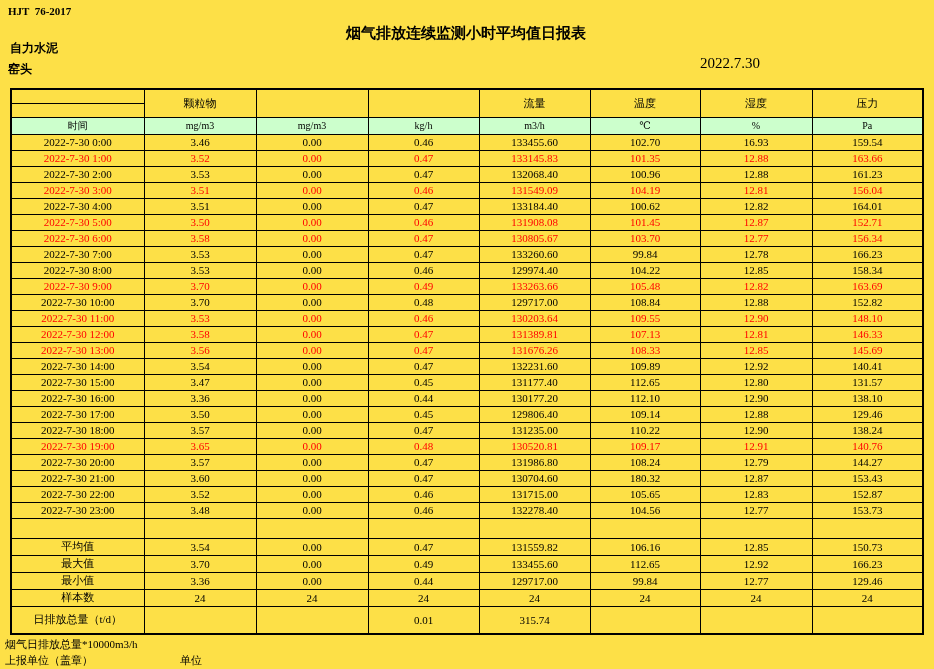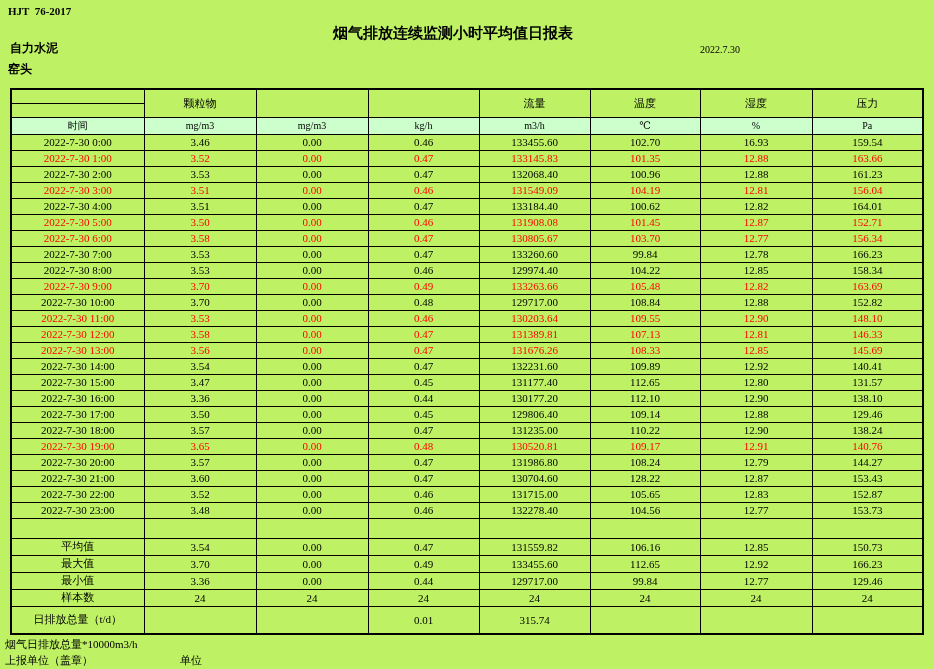--- a/index.html
+++ b/index.html
@@ -1,26 +1,26 @@
 <!DOCTYPE html>
 <html><head>
 <meta charset="utf-8">
 <style>
   html,body{margin:0;padding:0;background:#fff;}
   #page{
-    position:relative;width:934px;height:669px;background:#bef264;
+    position:relative;width:934px;height:669px;background:#fde047;
     font-family:"Liberation Serif","DejaVu Serif",serif;color:#000;
     overflow:hidden;
   }
   .abs{position:absolute;white-space:pre;}
   #doc-code{left:8px;top:5px;font-size:11px;font-weight:bold;font-family:"Liberation Serif",serif;}
-  #report-title{left:0;top:24px;width:906px;text-align:center;font-size:15px;font-weight:bold;}
+  #report-title{left:0;top:24px;width:906px;text-align:center;font-size:15px;font-weight:bold;padding-left:13px;}
   #company-name{left:10px;top:40px;font-size:12px;font-weight:bold;font-family:Liberation Mono, monospace;}
   #station-name{left:8px;top:61px;font-size:12px;font-weight:bold;}
-  #report-date{left:700px;top:44px;font-size:10px;}
+  #report-date{left:700px;top:55px;font-size:15px;}
   #report-table{
     position:absolute;left:10px;top:88px;width:912px;
     border-collapse:collapse;table-layout:fixed;
     border:2px solid #000;
     font-size:11px;
   }
   #report-table td{
     border:1px solid #000;padding:0;text-align:center;vertical-align:middle;
     overflow:hidden;white-space:nowrap;
   }
@@ -293,21 +293,21 @@
           <td>108.24</td>
           <td>12.79</td>
           <td>144.27</td>
         </tr>
         <tr class="data-row">
           <td>2022-7-30 21:00</td>
           <td>3.60</td>
           <td>0.00</td>
           <td>0.47</td>
           <td>130704.60</td>
-          <td>128.22</td>
+          <td>180.32</td>
           <td>12.87</td>
           <td>153.43</td>
         </tr>
         <tr class="data-row">
           <td>2022-7-30 22:00</td>
           <td>3.52</td>
           <td>0.00</td>
           <td>0.46</td>
           <td>131715.00</td>
           <td>105.65</td>

